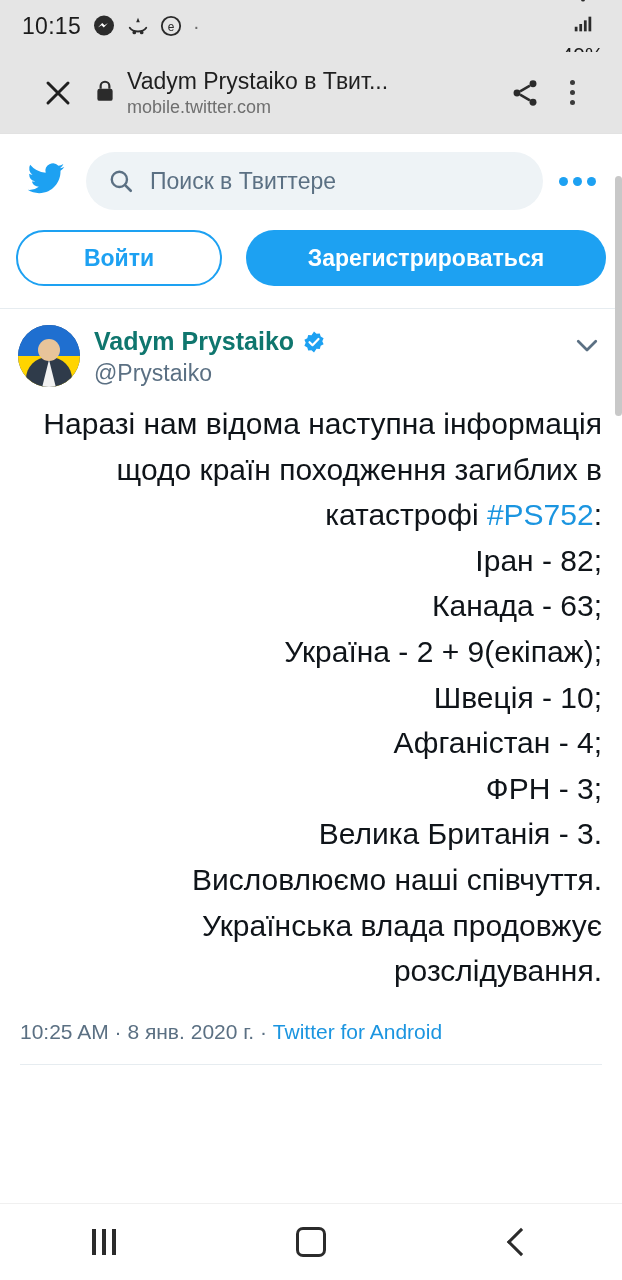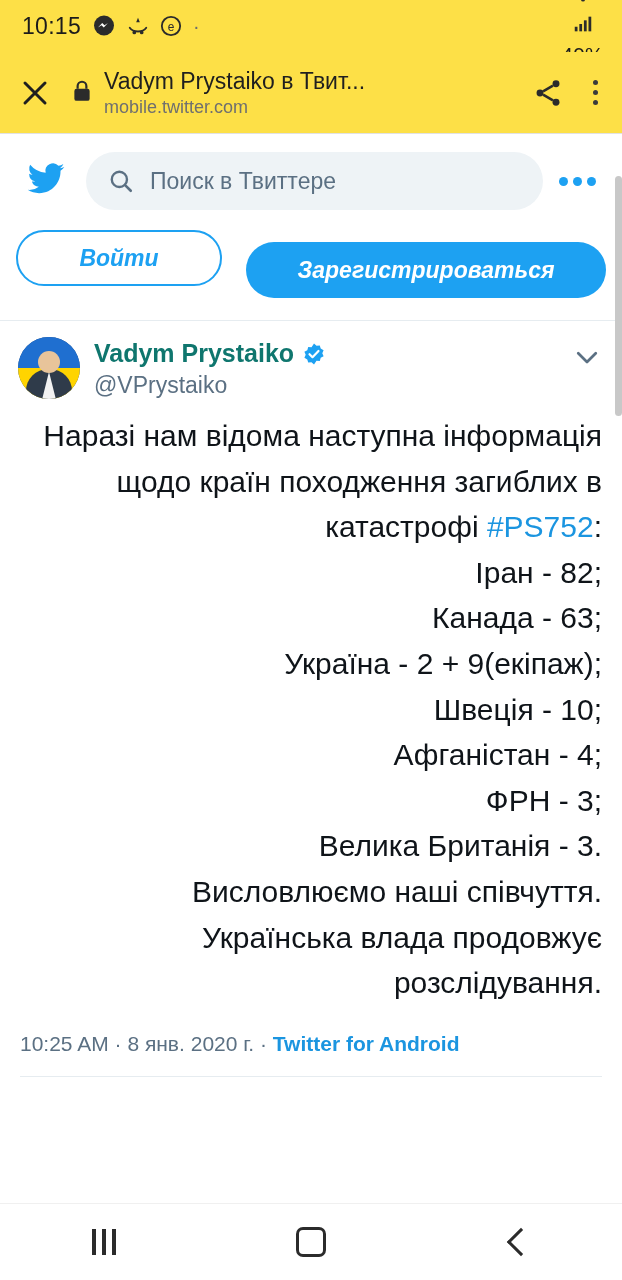--- a/index.html
+++ b/index.html
@@ -20,21 +20,21 @@
   }
 
   
   .statusbar {
     height: 52px;
     flex: 0 0 52px;
     display: flex;
     align-items: center;
     justify-content: space-between;
     padding: 0 18px 0 22px;
-    background: #fde047;
+    background: #e5e5e5;
     color: #1c1c1c;
   }
   .status-left {
     display: flex;
     align-items: center;
     gap: 11px;
   }
   .status-clock {
     font-size: 23px;
     letter-spacing: .3px;
@@ -56,22 +56,22 @@
     color: #6d6d6d;
     line-height: 1;
   }
   .ic { display: inline-flex; align-items: center; justify-content: center; }
 
   
   .browserbar {
     flex: 0 0 82px;
     display: flex;
     align-items: center;
-    padding: 0 12px;
-    background: #fde047;
+    padding: 0 35px;
+    background: #e5e5e5;
     border-bottom: 1px solid #e2e2e2;
   }
   .chrome-close {
     width: 46px; height: 46px;
     display: flex; align-items: center; justify-content: center;
     flex: 0 0 46px;
   }
   .chrome-urlblock {
     flex: 1 1 auto;
     min-width: 0;
@@ -151,42 +151,40 @@
   }
   .more-dots i {
     width: 9px; height: 9px; border-radius: 50%;
     background: #1da1f2; display: block;
   }
 
   .auth-row {
     display: flex;
     gap: 24px;
     padding: 8px 16px 22px 16px;
-    font-style: italic;
   }
   .btn {
     height: 56px;
     border-radius: 30px;
     display: flex;
     align-items: center;
     justify-content: center;
     font-size: 23px;
     font-weight: bold;
   }
   .btn-login {
     flex: 0 0 206px;
     border: 2px solid #1da1f2;
     color: #1da1f2;
     background: #ffffff;
   }
   .btn-signup {
     flex: 1 1 auto;
     background: #1da1f2;
     color: #ffffff;
-    margin-top: 12px;
   }
 
   .divider { height: 1px; background: #e6ecf0; }
 
   
   .tweet {
     padding: 16px 18px 0 18px;
   }
   .tweet-top {
     display: flex;
@@ -255,21 +253,21 @@
     word-wrap: break-word;
     text-align: right;
   }
   .tweet-text .tag { color: #1b95e0; }
 
   .tweet-meta {
     font-size: 21px;
     color: #5b7083;
     padding: 26px 2px 20px 2px;
   }
-  .tweet-meta .src { color: #1b95e0; font-weight: bold; }
+  .tweet-meta .src { color: #1b95e0; }
 
   .meta-divider { height: 1px; background: #e6ecf0; margin: 0 2px; }
 
   .stats-row {
     display: flex;
     gap: 34px;
     padding: 16px 2px 0 2px;
     font-size: 23px;
     color: #5b7083;
   }
@@ -465,21 +463,21 @@
         <div class="name-block">
           <div class="name-line">
             <span class="display-name">Vadym Prystaiko</span>
             <span class="verified">
               <svg width="24" height="24" viewBox="0 0 24 24">
                   <path fill="#1da1f2" d="M12 1.5l2.5 2.2 3.3-.3.9 3.2 2.9 1.6-1.3 3 1.3 3-2.9 1.6-.9 3.2-3.3-.3L12 22.5 9.5 20.3l-3.3.3-.9-3.2-2.9-1.6 1.3-3-1.3-3 2.9-1.6.9-3.2 3.3.3z"></path>
                   <path d="M7.5 12.2l3 3 6-6.2" fill="none" stroke="#fff" stroke-width="2.2" stroke-linecap="round" stroke-linejoin="round"></path>
                 </svg>
             </span>
           </div>
-          <div class="handle">@VPrystaiko</div>
+          <div class="handle">@Prystaiko</div>
         </div>
         <div class="caret">
           <svg width="30" height="30" viewBox="0 0 24 24">
               <path d="M5 9l7 7 7-7" fill="none" stroke="#5b7083" stroke-width="2.2" stroke-linecap="round" stroke-linejoin="round"></path>
             </svg>
         </div>
       </div>
 
       <div class="tweet-text"><span>Наразі нам відома наступна інформація щодо країн походження загиблих в катастрофі </span><span class="tag">#PS752</span><span>:
 Іран - 82;

